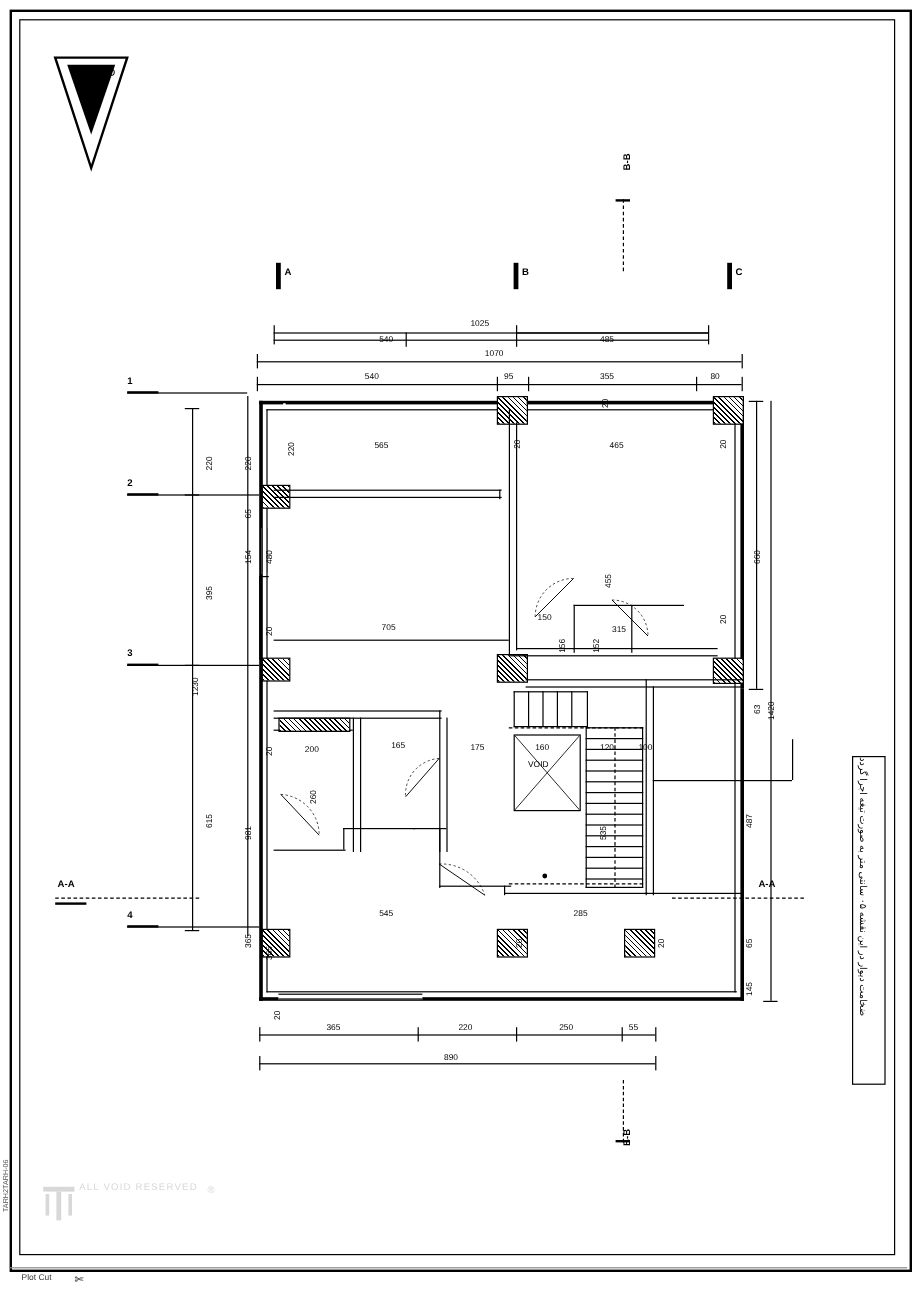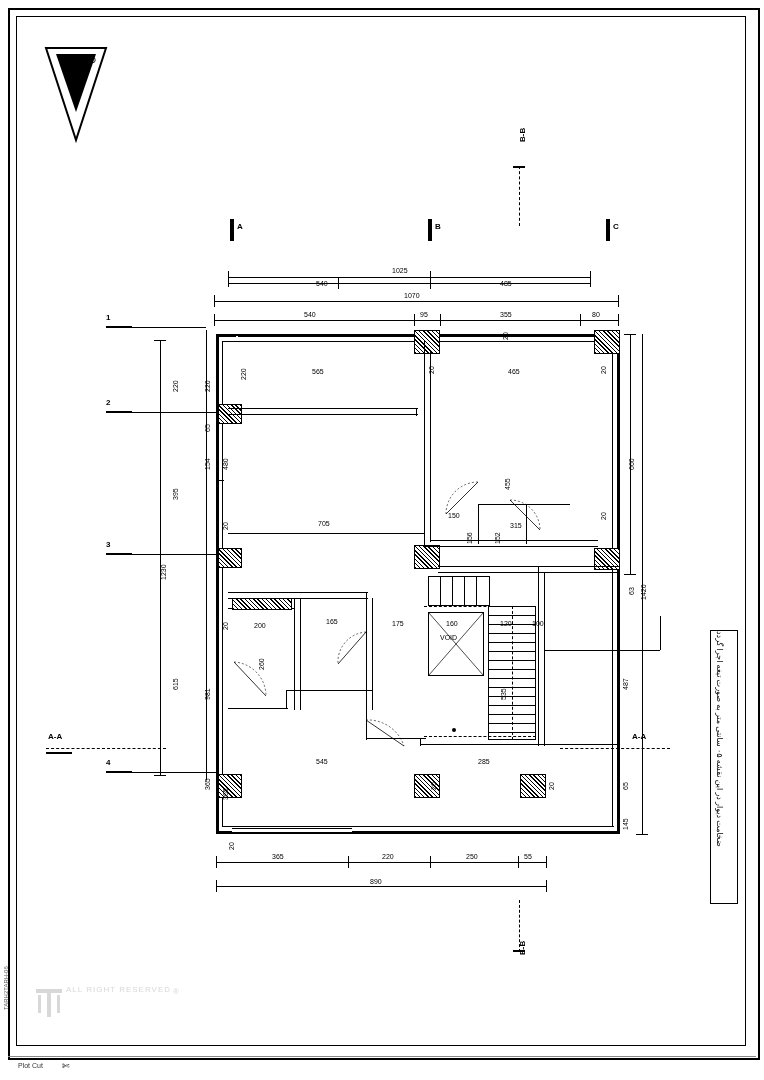--- a/index.html
+++ b/index.html
@@ -337,21 +337,21 @@
     <div class="txt">ضخامت دیوار در این نقشه ۰۵ سانتی متر به صورت تیغه اجرا گردد</div>
   </div>
 
   <div class="logo">
     <svg width="30" height="34" viewBox="0 0 30 34" style="position:absolute;left:-2px;top:2px;">
       <rect x="2" y="2" width="26" height="4" fill="#d8d8d8"></rect>
       <rect x="13" y="6" width="4" height="24" fill="#d8d8d8"></rect>
       <rect x="4" y="8" width="3" height="18" fill="#d8d8d8"></rect>
       <rect x="23" y="8" width="3" height="18" fill="#d8d8d8"></rect>
     </svg>
-    <div class="sm" style="margin-left:30px;">ALL RIGHT RESERVED</div>
+    <div class="sm" style="margin-left:30px;">ALL VOID RESERVED</div>
   </div>
   <div class="lbl" style="left:173px;top:988px;color:#d8d8d8;font-size:8px;">®</div>
 
   <div class="hline" style="left:8px;top:1056px;width:748px;background:#888;"></div>
   <div class="plotcut">Plot Cut</div>
   <div style="position:absolute;left:62px;top:1061px;font-size:9px;">✄</div>
 
 </div>
 
 </body></html>

